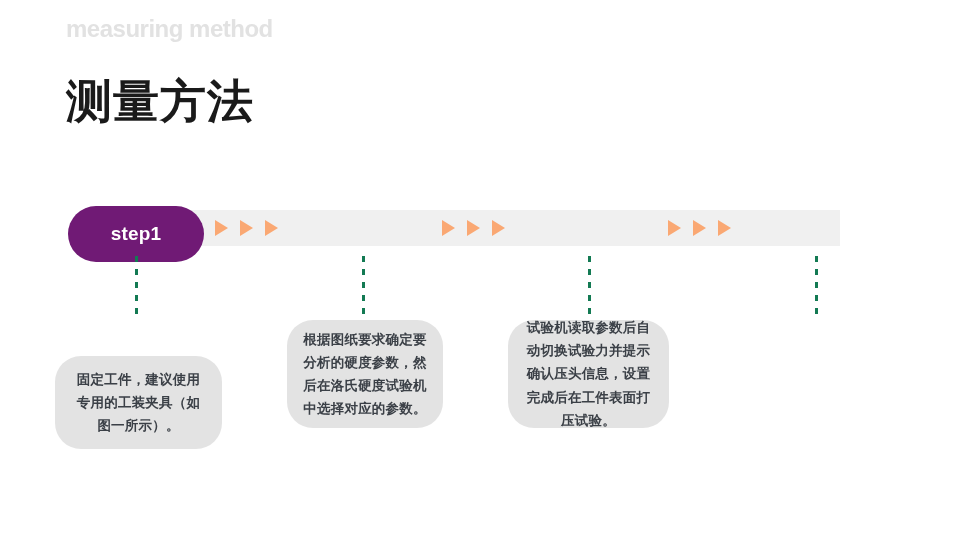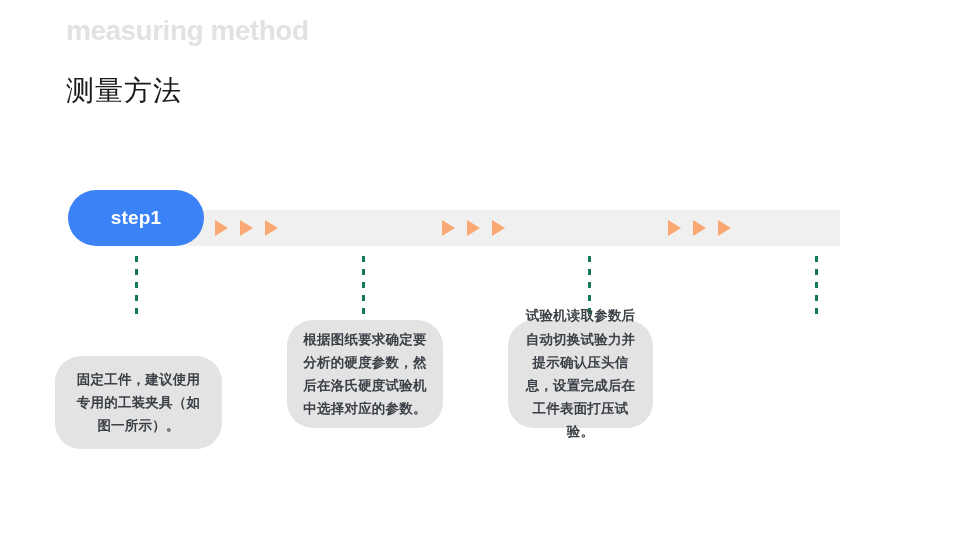--- a/index.html
+++ b/index.html
@@ -21,33 +21,33 @@
     top: 0;
     width: 960px;
     height: 540px;
   }
 
   
   .title-en {
     position: absolute;
     left: 66px;
     top: 16px;
-    font-size: 28px;
+    font-size: 24px;
     font-weight: 700;
     letter-spacing: -0.5px;
     color: #e2e2e2;
     line-height: 1.1;
     white-space: nowrap;
   }
   .title-cn {
     position: absolute;
     left: 66px;
     top: 74px;
-    font-size: 28px;
-    font-weight: 400;
+    font-size: 46px;
+    font-weight: 700;
     letter-spacing: 1px;
     color: #1a1a1a;
     line-height: 1.2;
     white-space: nowrap;
   }
 
   
   .strip {
     position: absolute;
     left: 0;
@@ -58,25 +58,25 @@
   .band {
     position: absolute;
     left: 120px;
     top: 20px;
     width: 720px;
     height: 36px;
     background: #f0f0f0;
   }
   .pill {
     position: absolute;
-    top: 0px;
+    top: 16px;
     width: 136px;
     height: 56px;
     border-radius: 28px;
-    background: #3b82f6;
+    background: #701a75;
     color: #ffffff;
     font-size: 19px;
     font-weight: 700;
     letter-spacing: 0.2px;
     display: flex;
     align-items: center;
     justify-content: center;
   }
   .pill.p1 { left: 68px; }
   .pill.p2 { left: 296px; }
@@ -185,18 +185,18 @@
   <div class="dash" style="left:815px; top:256px; height:62px;"></div>
 
   <div class="box center" style="left:55px; top:320px; width:167px; height:93px; padding:10px 20px;margin-top:36px;">
     <span class="txt">固定工件，建议使用专用的工装夹具（如图一所示）。</span>
   </div>
 
   <div class="box center" style="left:287px; top:320px; width:156px; height:108px; padding:10px 16px;">
     <span class="txt">根据图纸要求确定要分析的硬度参数，然后在洛氏硬度试验机中选择对应的参数。</span>
   </div>
 
-  <div class="box center" style="left:508px; top:320px; width:145px; height:108px; padding:10px 14px;">
+  <div class="box center" style="left:508px; top:320px; width:161px; height:108px; padding:10px 14px;">
     <span class="txt">试验机读取参数后自动切换试验力并提示确认压头信息，设置完成后在工件表面打压试验。</span>
   </div>
 
 
 </div>
 
 </body></html>

